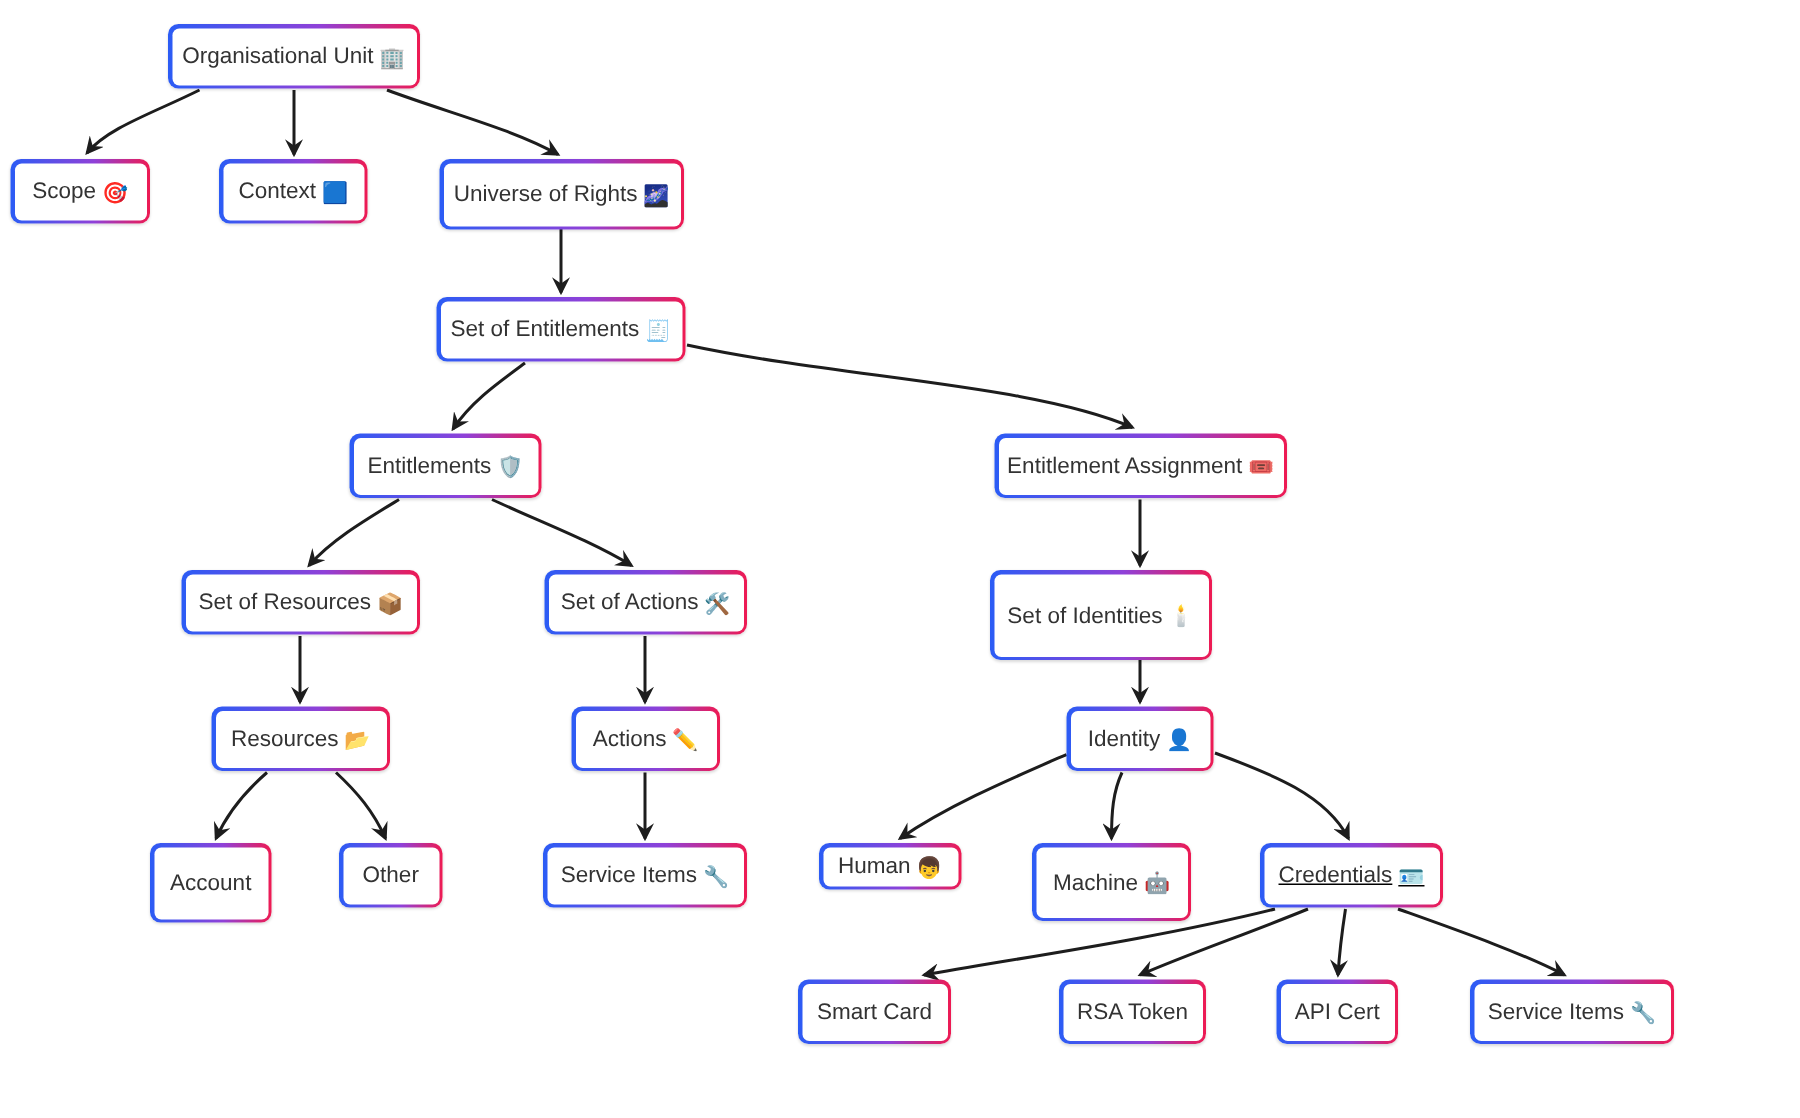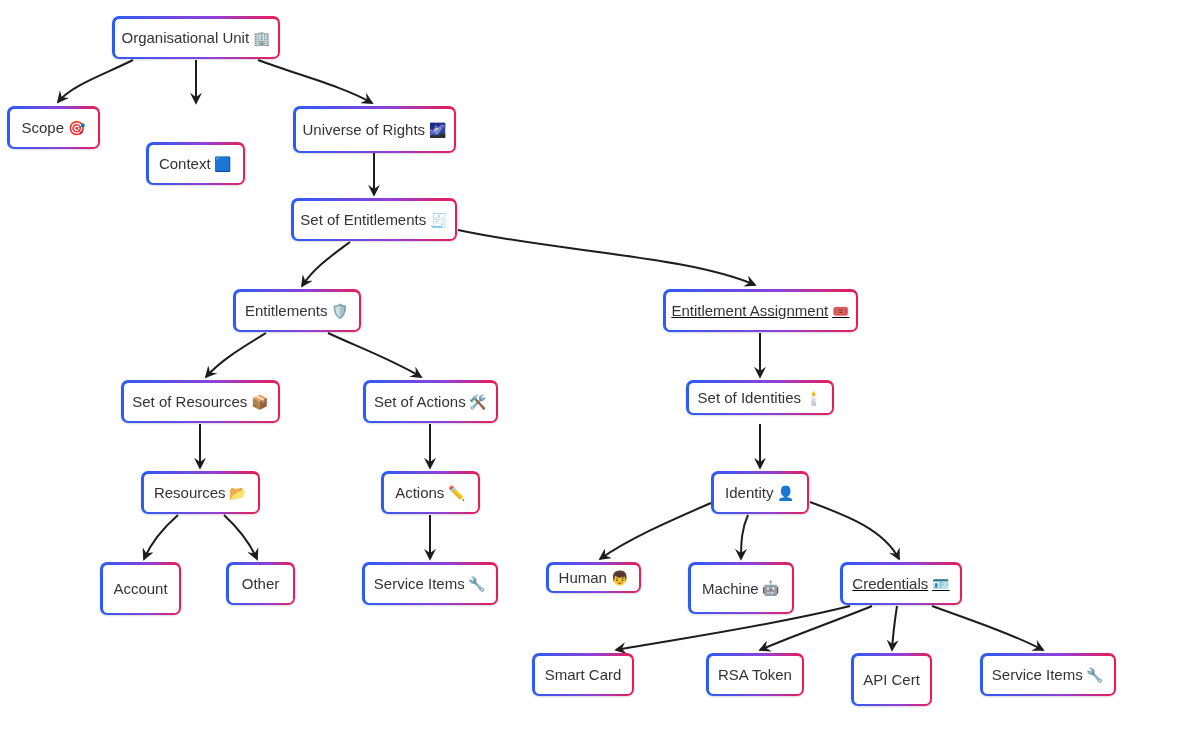--- a/index.html
+++ b/index.html
@@ -86,21 +86,21 @@
         <span class="node-label">Organisational Unit</span>
         <span class="node-icon">🏢</span>
       </div>
     </div>
     <div class="node" style="left: 7px; top: 106px; width: 93px; height: 43px;">
       <div class="node-inner">
         <span class="node-label">Scope</span>
         <span class="node-icon">🎯</span>
       </div>
     </div>
-    <div class="node" style="left: 146px; top: 106px; width: 99px; height: 43px; margin-top: 36px;">
+    <div class="node" style="left: 146px; top: 106px; width: 99px; height: 43px;">
       <div class="node-inner">
         <span class="node-label">Context</span>
         <span class="node-icon">🟦</span>
       </div>
     </div>
     <div class="node" style="left: 293px; top: 106px; width: 163px; height: 47px;">
       <div class="node-inner">
         <span class="node-label">Universe of Rights</span>
         <span class="node-icon">🌌</span>
       </div>
@@ -110,39 +110,39 @@
         <span class="node-label">Set of Entitlements</span>
         <span class="node-icon">🧾</span>
       </div>
     </div>
     <div class="node" style="left: 233px; top: 289px; width: 128px; height: 43px;">
       <div class="node-inner">
         <span class="node-label">Entitlements</span>
         <span class="node-icon">🛡️</span>
       </div>
     </div>
-    <div class="node" style="left: 663px; top: 289px; width: 195px; height: 43px; text-decoration: underline;">
+    <div class="node" style="left: 663px; top: 289px; width: 195px; height: 43px;">
       <div class="node-inner">
         <span class="node-label">Entitlement Assignment</span>
         <span class="node-icon">🎟️</span>
       </div>
     </div>
     <div class="node" style="left: 121px; top: 380px; width: 159px; height: 43px;">
       <div class="node-inner">
         <span class="node-label">Set of Resources</span>
         <span class="node-icon">📦</span>
       </div>
     </div>
     <div class="node" style="left: 363px; top: 380px; width: 135px; height: 43px;">
       <div class="node-inner">
         <span class="node-label">Set of Actions</span>
         <span class="node-icon">🛠️</span>
       </div>
     </div>
-    <div class="node" style="left: 686px; top: 380px; width: 148px; height: 35px;">
+    <div class="node" style="left: 660px; top: 380px; width: 148px; height: 60px;">
       <div class="node-inner">
         <span class="node-label">Set of Identities</span>
         <span class="node-icon">🕯️</span>
       </div>
     </div>
     <div class="node" style="left: 141px; top: 471px; width: 119px; height: 43px;">
       <div class="node-inner">
         <span class="node-label">Resources</span>
         <span class="node-icon">📂</span>
       </div>
@@ -196,21 +196,21 @@
     <div class="node" style="left: 532px; top: 653px; width: 102px; height: 43px;">
       <div class="node-inner">
         <span class="node-label">Smart Card</span>
       </div>
     </div>
     <div class="node" style="left: 706px; top: 653px; width: 98px; height: 43px;">
       <div class="node-inner">
         <span class="node-label">RSA Token</span>
       </div>
     </div>
-    <div class="node" style="left: 851px; top: 653px; width: 81px; height: 53px;">
+    <div class="node" style="left: 851px; top: 653px; width: 81px; height: 43px;">
       <div class="node-inner">
         <span class="node-label">API Cert</span>
       </div>
     </div>
     <div class="node" style="left: 980px; top: 653px; width: 136px; height: 43px;">
       <div class="node-inner">
         <span class="node-label">Service Items</span>
         <span class="node-icon">🔧</span>
       </div>
     </div>

